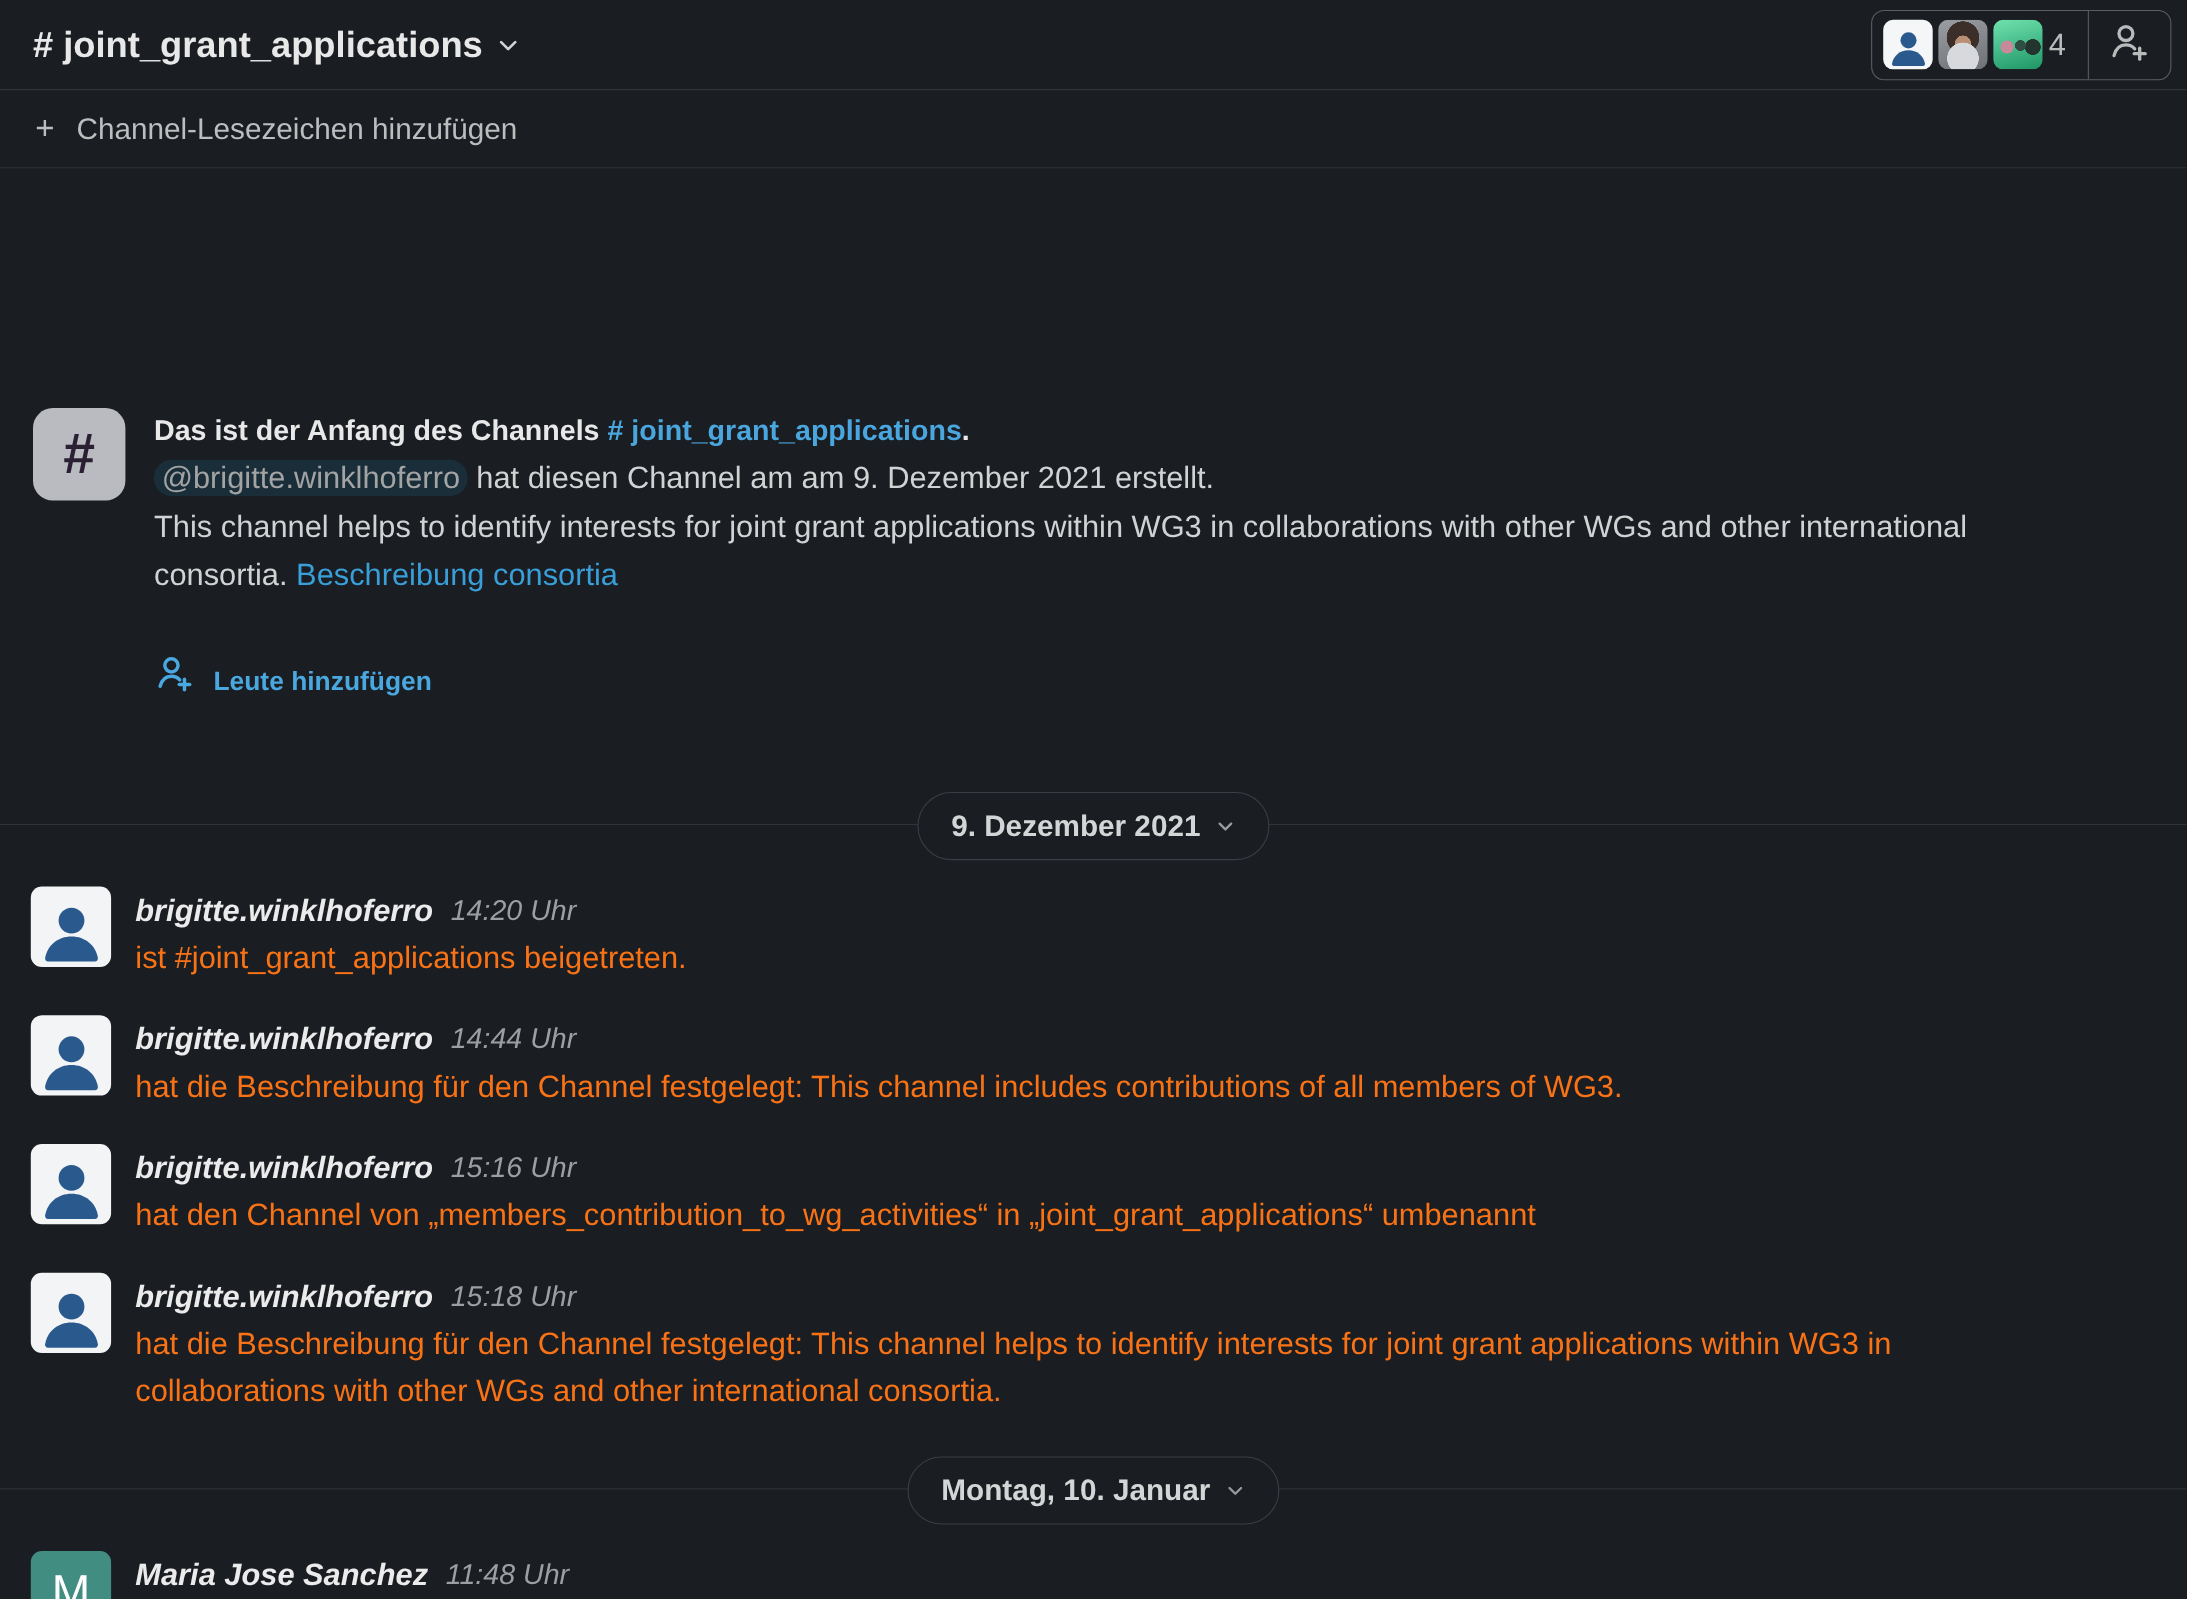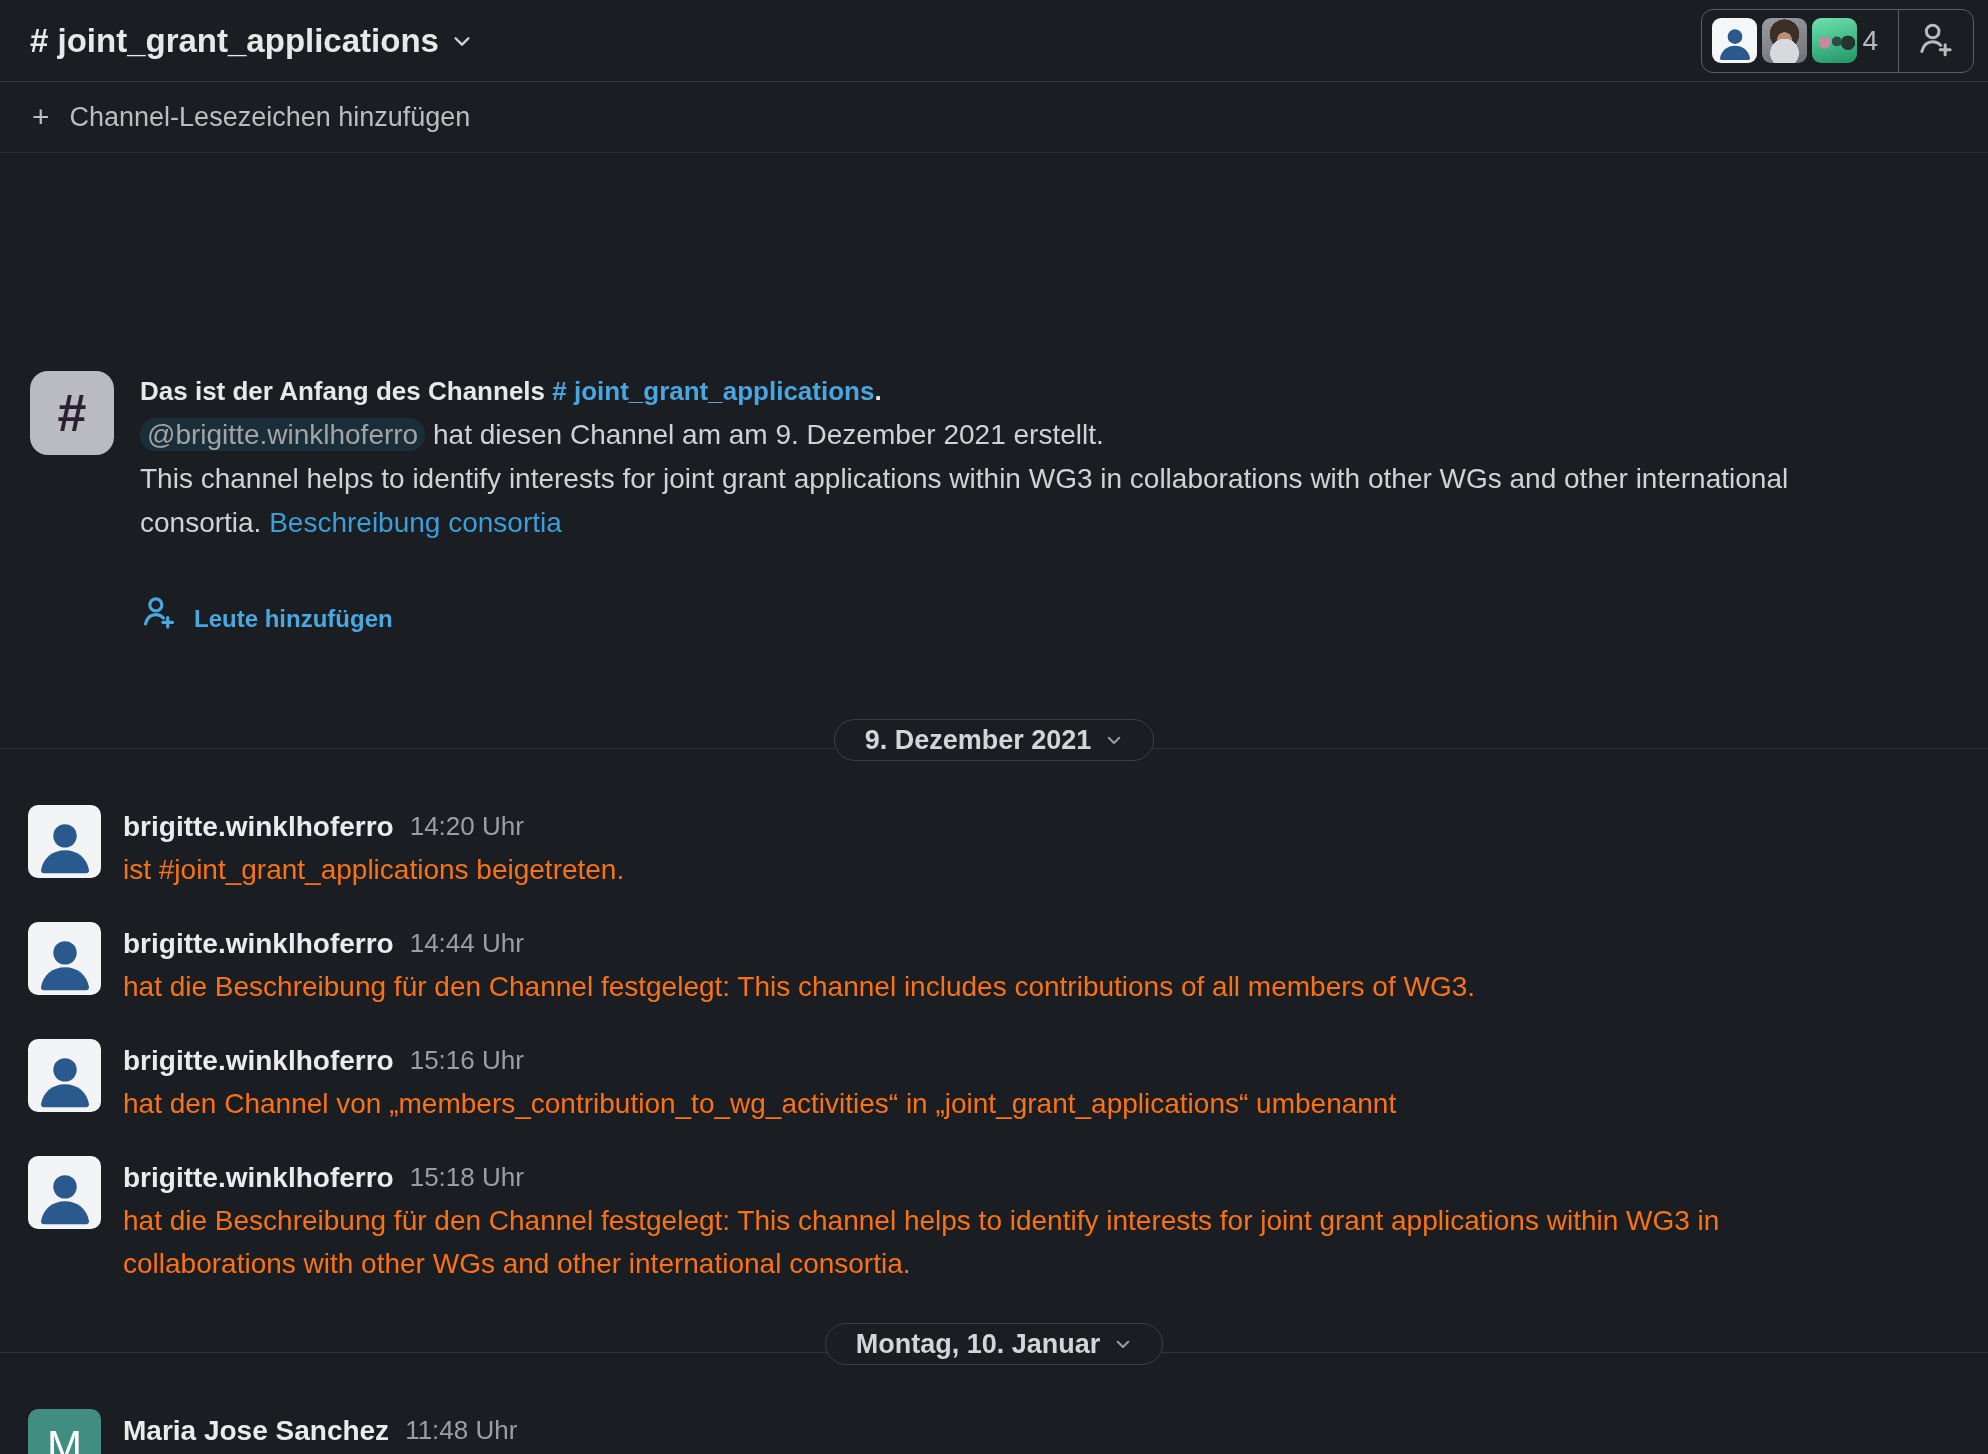--- a/index.html
+++ b/index.html
@@ -105,21 +105,21 @@
   .add-people-row svg { width: 38px; height: 38px; }
 
   
   .date-divider { position: relative; text-align: center; height: 58px; }
   .date-divider::before {
     content: ""; position: absolute; left: 0; right: 0; top: 50%;
     border-top: 1px solid #2f3237;
   }
   .date-pill {
     position: relative; display: inline-flex; align-items: center; gap: 14px;
-    height: 42px; padding: 0 30px;
+    height: 62px; padding: 0 30px;
     background: #1a1d21; border: 1px solid #3b3e44; border-radius: 999px;
     color: #d4d5d6; font-weight: 700; font-size: 27px;
     cursor: pointer;
   }
   .date-pill .chev { width: 18px; height: 18px; }
   .divider-1 { margin-top: 74px; }
   .divider-2 { margin-top: 38px; }
 
   
   .messages { margin-top: 28px; }
@@ -133,21 +133,21 @@
     border-radius: 10px; overflow: hidden; cursor: pointer;
     display: flex; align-items: flex-end; justify-content: center;
   }
   .msg-avatar.person { background: #f2f4f6; }
   .msg-avatar.person svg { width: 64px; height: 64px; }
   .msg-avatar.letter {
     background: #418d82; color: #ffffff;
     align-items: center; font-size: 42px; font-weight: 400;
   }
   .msg-content { font-size: 28px; line-height: 43px; max-width: 1790px; }
-  .msg-head { display: flex; align-items: flex-end; gap: 16px; }
+  .msg-head { display: flex; align-items: flex-end; gap: 16px; font-style: italic; }
   .msg-user { color: #ebebec; font-weight: 700; cursor: pointer; }
   .msg-time { color: #9d9ea2; font-size: 26px; cursor: pointer; }
   .msg-text { color: #f97316; }
   .messages-2 { margin-top: 28px; }
 </style>
 </head>
 <body>
 
 <div class="header">
   <div class="channel-title">

